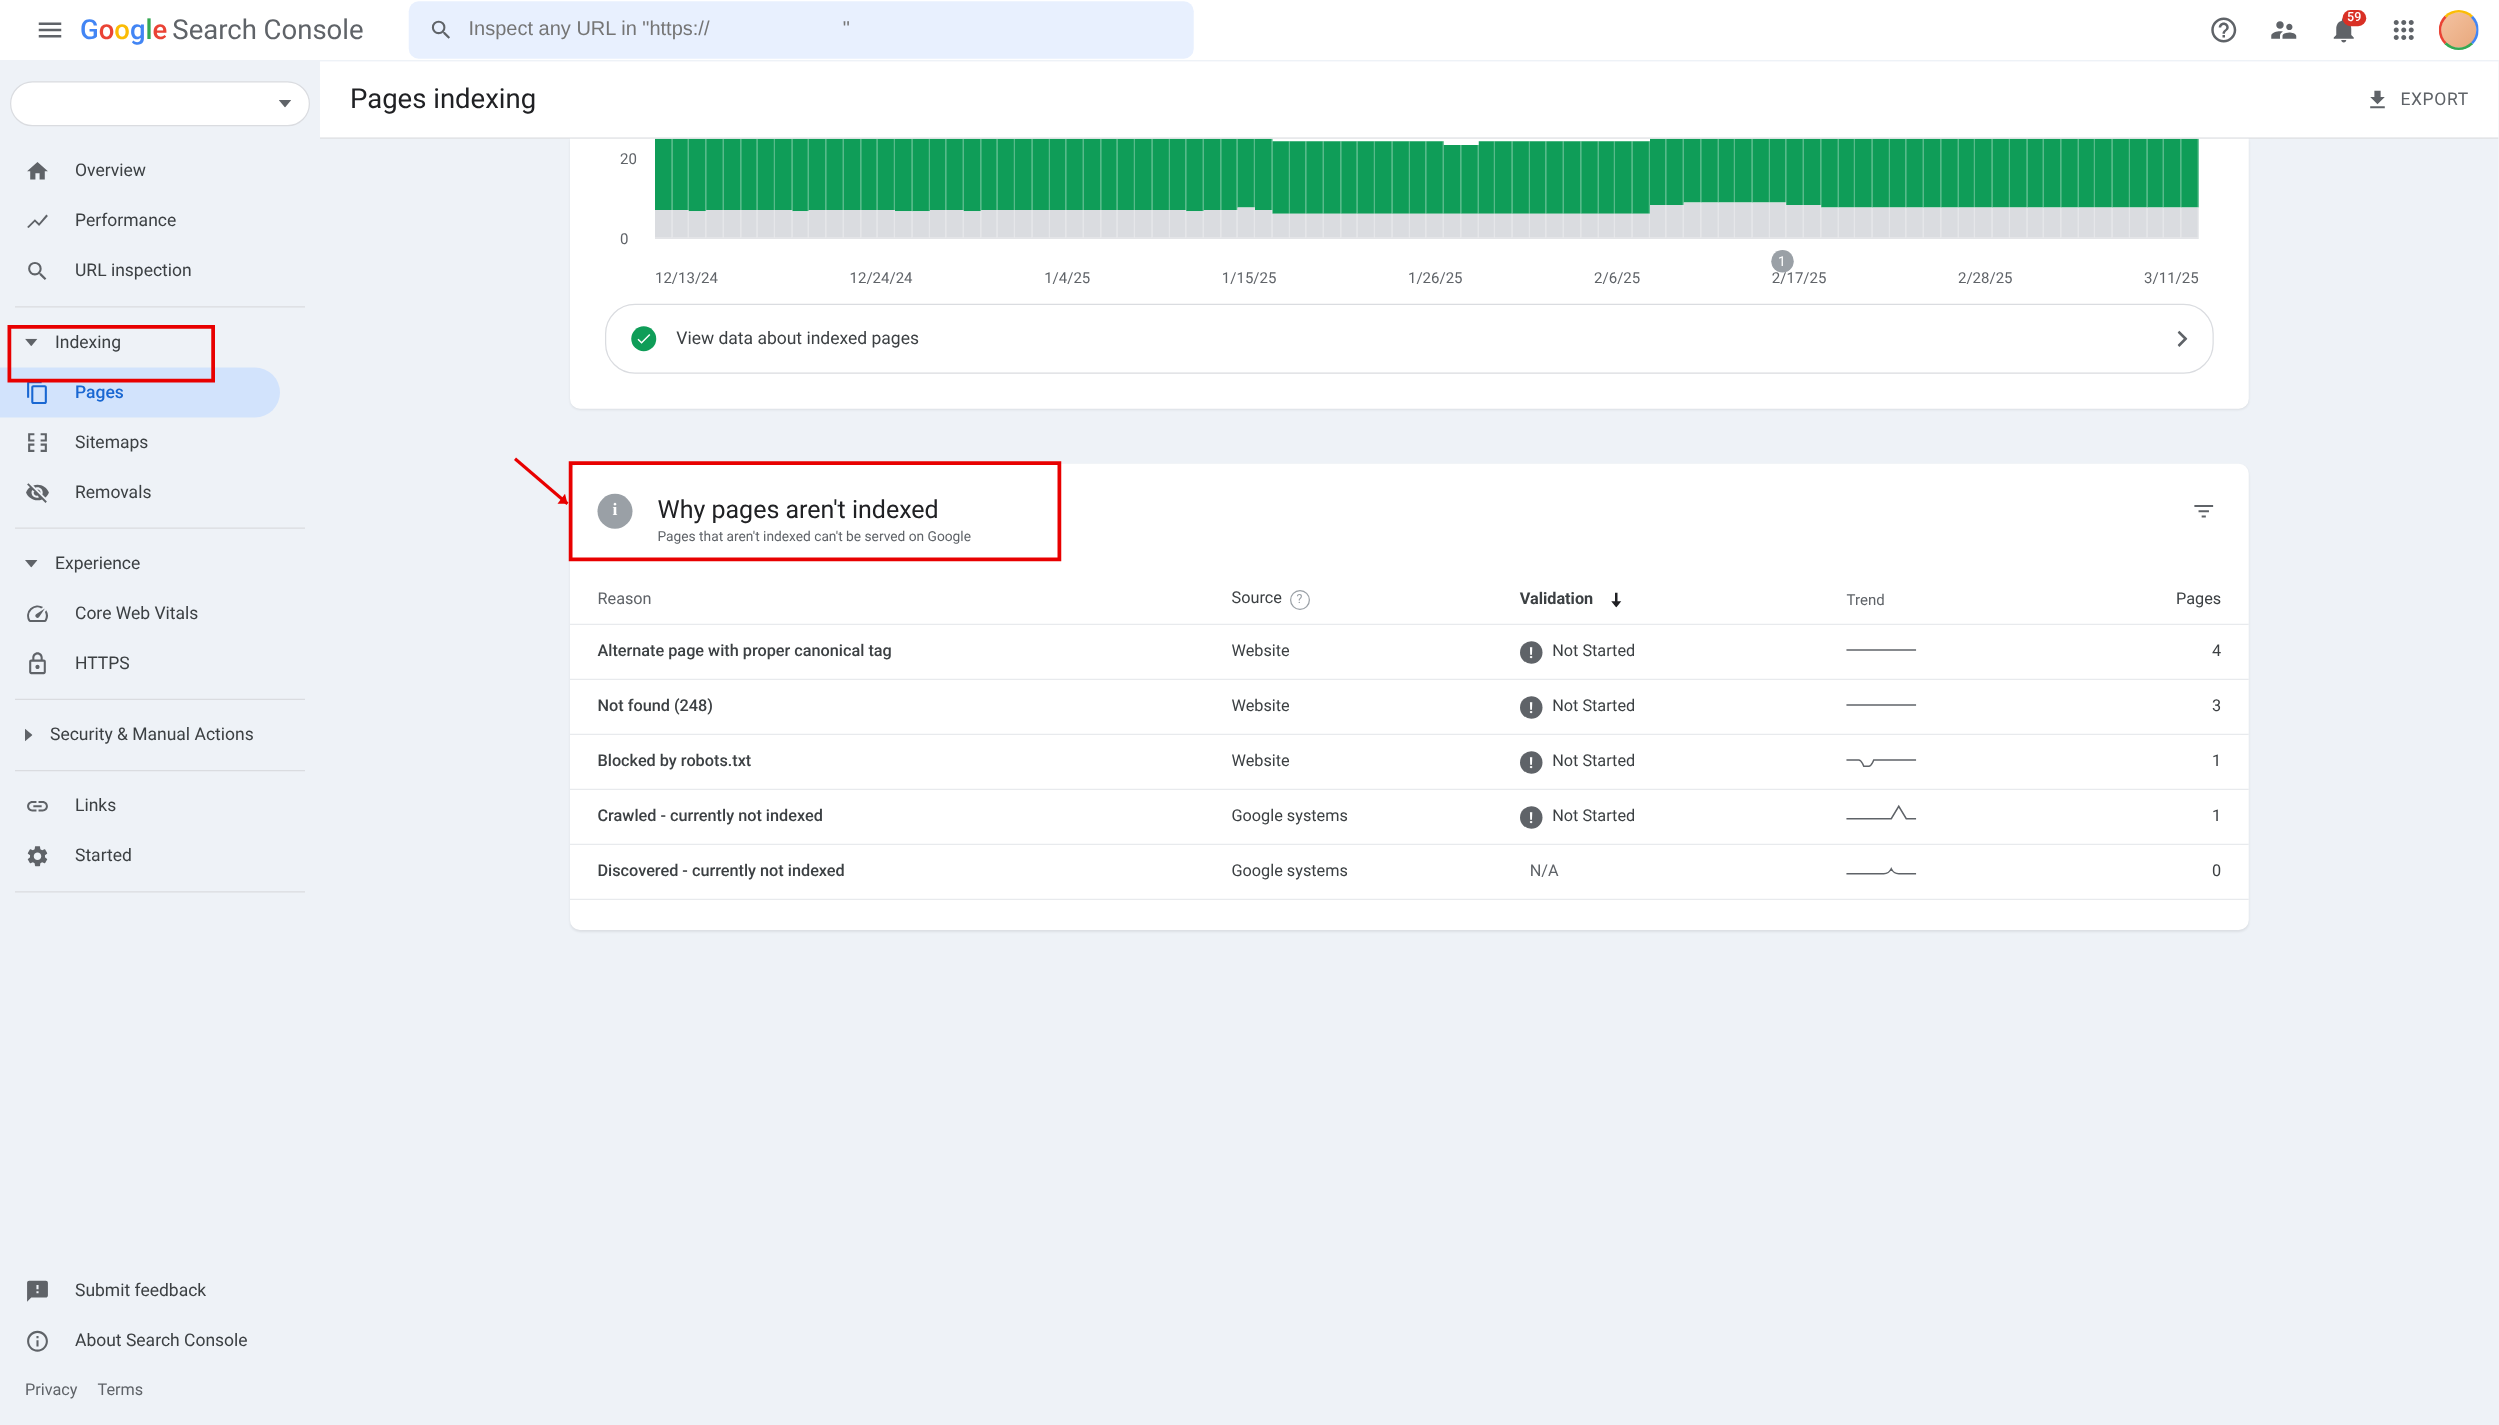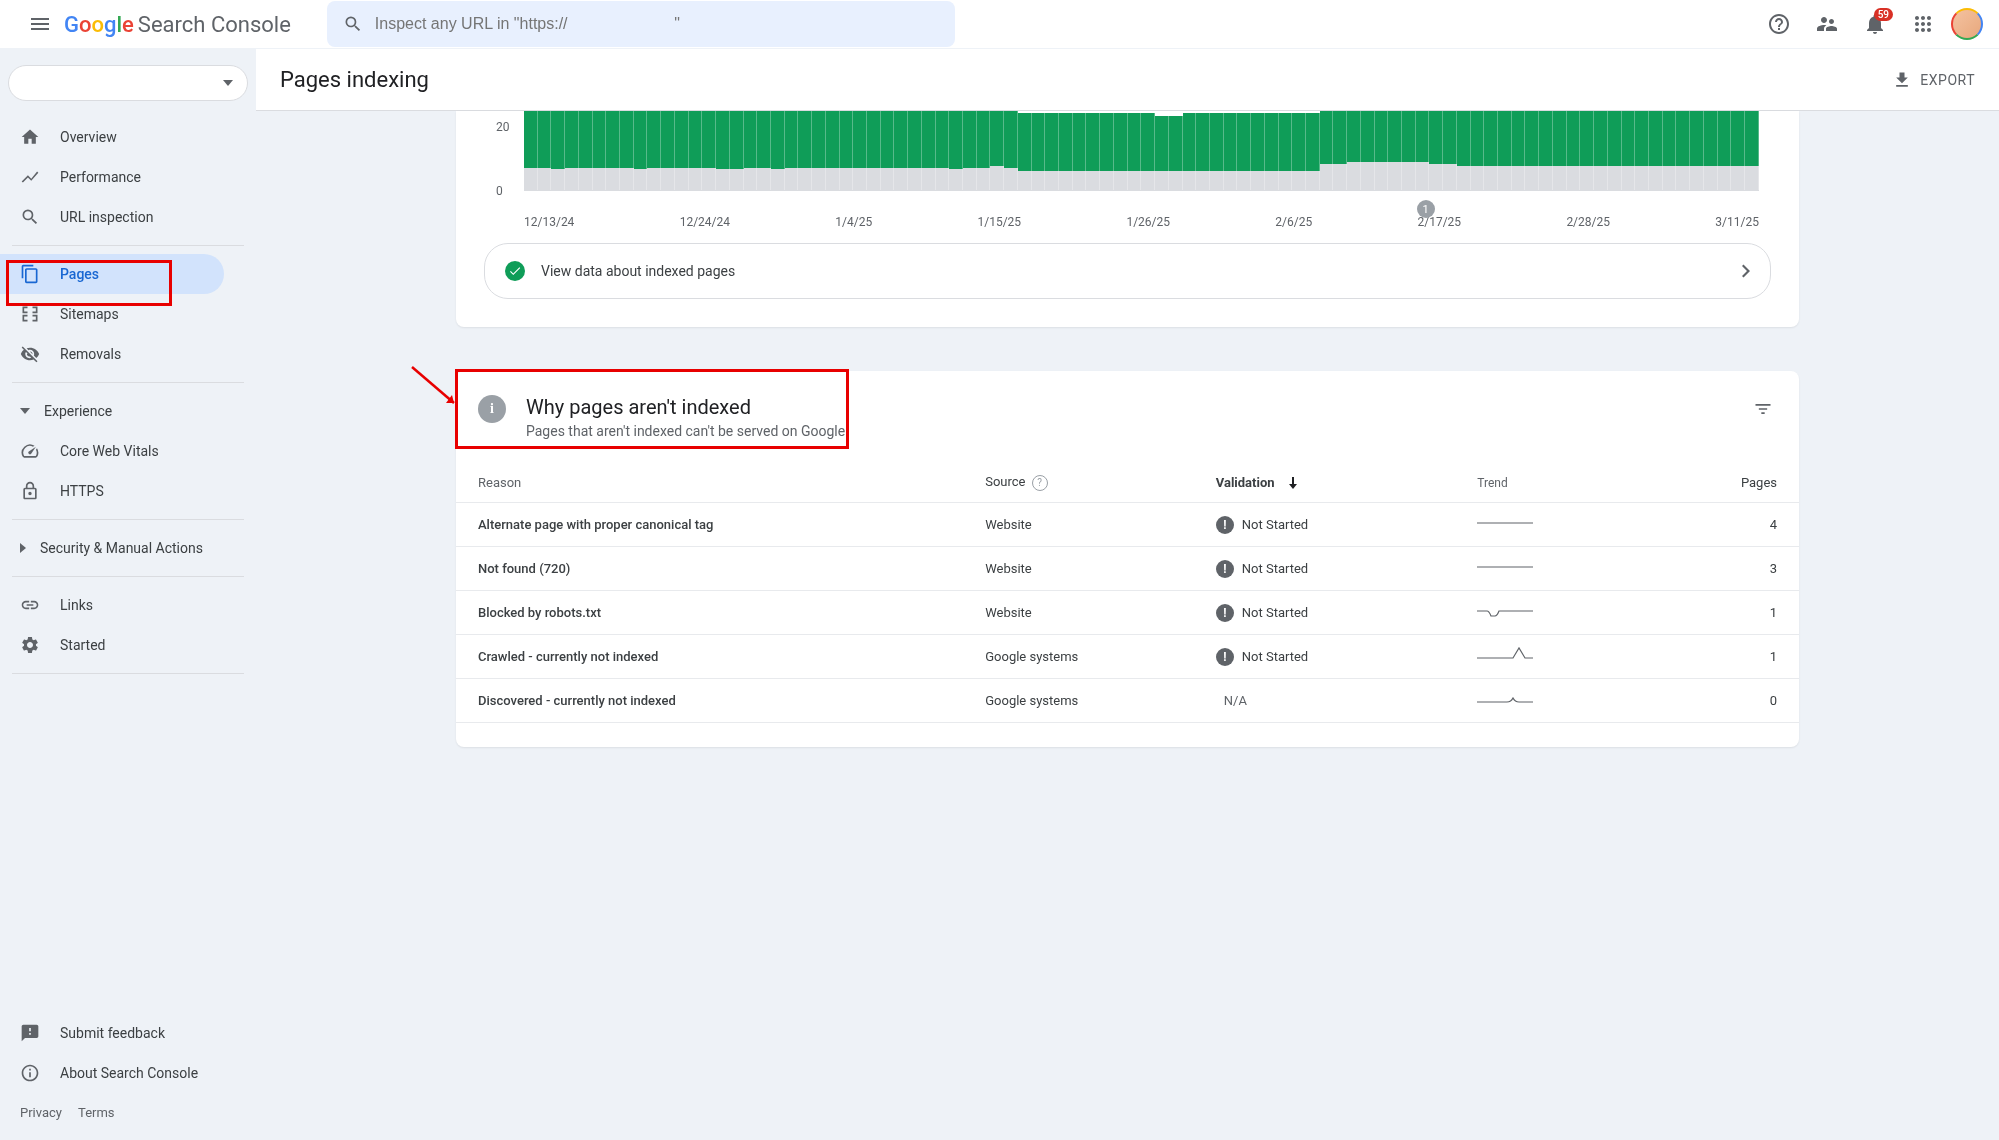--- a/index.html
+++ b/index.html
@@ -56,21 +56,21 @@
   .x-ticks { margin-left:28px; display:flex; justify-content:space-between; font-size:12px; color:#5f6368; margin-top:24px; }
   .view-data { margin:16px 28px 28px 28px; border:1px solid #dadce0; border-radius:24px; height:56px; display:flex; align-items:center; padding:0 20px; cursor:pointer; gap:16px; }
   .check-ic { width:20px; height:20px; background:#0f9d58; border-radius:50%; display:flex; align-items:center; justify-content:center; color:#fff; }
   .view-data-label { flex:1; color:#3c4043; }
   
   
   .why-card { background:#fff; border-radius:8px; margin-top:44px; box-shadow:0 1px 2px rgba(0,0,0,0.08); padding:24px 0; position:relative; }
   .why-header { display:flex; align-items:flex-start; padding:0 22px; gap:20px; }
   .info-ic { width:28px; height:28px; background:#9aa0a6; border-radius:50%; display:flex; align-items:center; justify-content:center; color:#fff; font-weight:bold; font-family:serif; flex-shrink:0; }
   .why-title { font-size:20px; color:#202124; }
-  .why-sub { font-size:14px; color:#5f6368; margin-top:4px; }
+  .why-sub { font-size:11px; color:#5f6368; margin-top:4px; }
   .filter-ic { margin-left:auto; color:#5f6368; cursor:pointer; padding:4px; }
   .tbl { margin-top:24px; }
   .thead, .trow { display:flex; align-items:center; padding:0 22px; }
   .thead { height:40px; color:#5f6368; font-size:12px; border-bottom:1px solid #e8eaed; }
   .trow { height:44px; border-bottom:1px solid #e8eaed; cursor:pointer; }
   .col-reason { flex:2.2; font-weight:500; color:#3c4043; font-size:13px; }
   .thead .col-reason { font-weight:400; color:#5f6368; }
   .col-source { flex:1; color:#3c4043; font-size:13px; }
   .col-valid { flex:1; display:flex; align-items:center; gap:8px; color:#3c4043; font-size:13px; }
   .col-trend { flex:0.8;margin-left:31px; }
@@ -163,20 +163,26 @@
       </div>
     <div class="nav-item">
         <span class="nav-icon">
           <svg width="20" height="20" viewBox="0 0 24 24">
             <path fill="currentColor" d="M15.5 14h-.79l-.28-.27A6.471 6.471 0 0016 9.5 6.5 6.5 0 109.5 16c1.61 0 3.09-.59 4.23-1.57l.27.28v.79l5 4.99L20.49 19l-4.99-5zm-6 0C7.01 14 5 11.99 5 9.5S7.01 5 9.5 5 14 7.01 14 9.5 11.99 14 9.5 14z"></path>
           </svg>
         </span>
         <span>URL inspection</span>
       </div>
     <div class="nav-divider"></div>
+    <div class="nav-section">
+        <svg width="10" height="6" viewBox="0 0 10 6">
+          <path fill="#5f6368" d="M0 0l5 6 5-6z"></path>
+        </svg>
+        <span>Indexing</span>
+      </div>
     <div class="nav-item active">
         <span class="nav-icon">
           <svg width="20" height="20" viewBox="0 0 24 24">
             <path fill="currentColor" d="M16 1H4c-1.1 0-2 .9-2 2v14h2V3h12V1zm3 4H8c-1.1 0-2 .9-2 2v14c0 1.1.9 2 2 2h11c1.1 0 2-.9 2-2V7c0-1.1-.9-2-2-2zm0 16H8V7h11v14z"></path>
           </svg>
         </span>
         <span>Pages</span>
       </div>
     <div class="nav-item">
         <span class="nav-icon">
@@ -709,21 +715,21 @@
     <span class="col-valid">
                   <span class="excl-ic">!</span>
                   <span>Not Started</span>
                 </span>
     <span class="col-trend"><svg class="spark" viewBox="0 0 56 18">
                     <path d="M0 9 L56 9"></path>
                   </svg></span>
     <span class="col-pages">4</span>
               </div>
               <div class="trow">
-                <span class="col-reason">Not found (720)</span>
+                <span class="col-reason">Not found (248)</span>
     <span class="col-source">Website</span>
     <span class="col-valid">
                   <span class="excl-ic">!</span>
                   <span>Not Started</span>
                 </span>
     <span class="col-trend"><svg class="spark" viewBox="0 0 56 18">
                     <path d="M0 9 L56 9"></path>
                   </svg></span>
     <span class="col-pages">3</span>
               </div>

